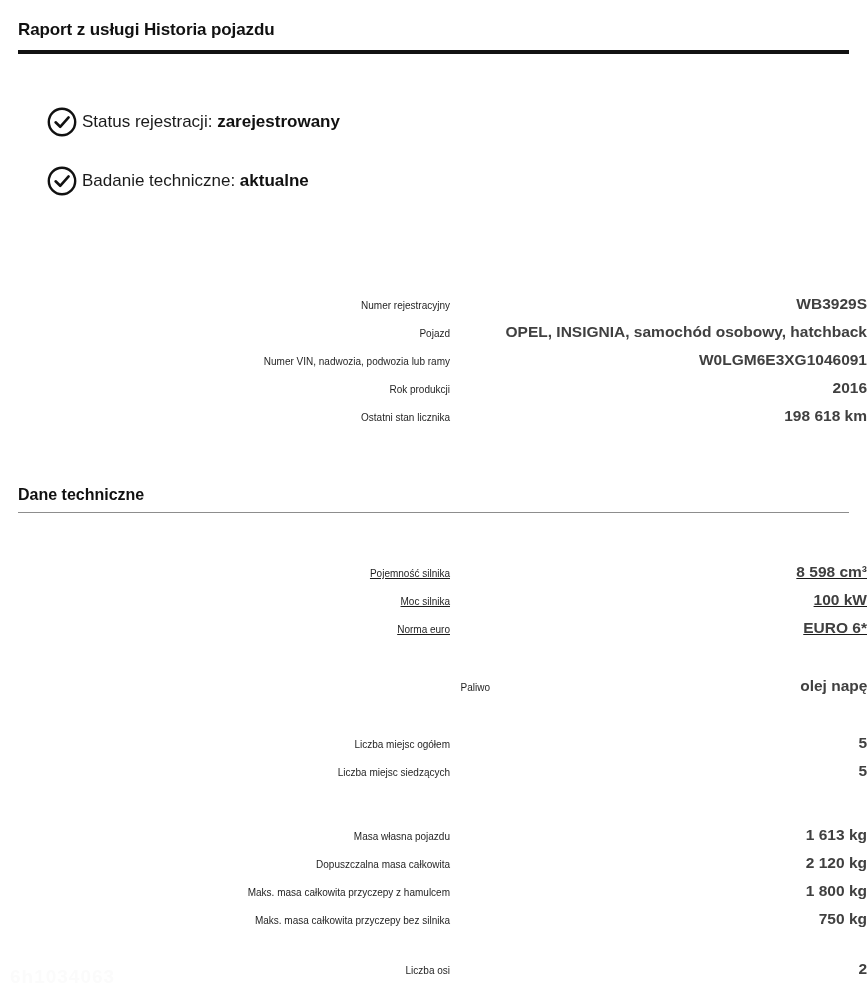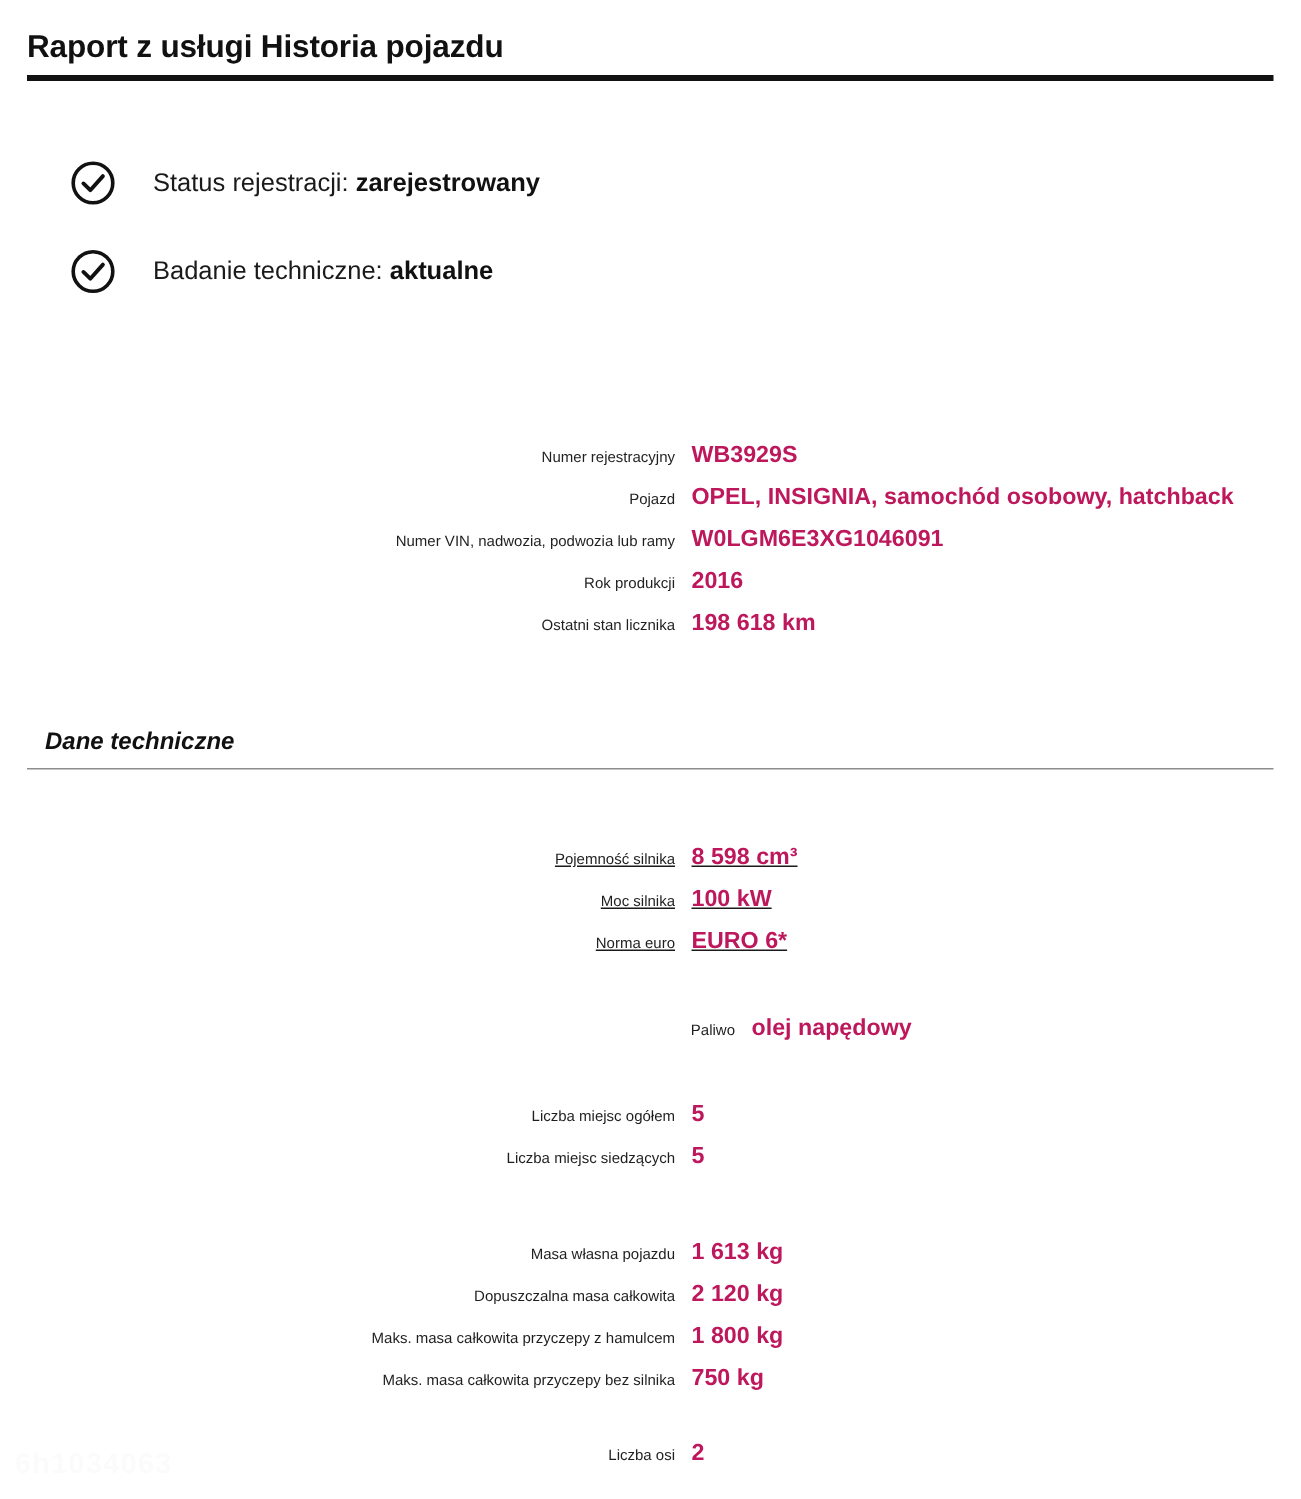--- a/index.html
+++ b/index.html
@@ -21,21 +21,21 @@
     width: 867px;
     height: 999px;
     box-sizing: border-box;
   }
 
   
   .report-title {
     position: absolute;
     left: 18px;
     top: 20px;
-    font-size: 21px;
+    font-size: 17px;
     font-weight: bold;
     letter-spacing: -0.1px;
     color: #111111;
     white-space: nowrap;
   }
   .title-rule {
     position: absolute;
     left: 18px;
     top: 50px;
     width: 831px;
@@ -55,21 +55,21 @@
     align-items: center;
     height: 59px;
   }
   .check-icon {
     width: 32px;
     height: 32px;
     flex: 0 0 32px;
     display: block;
   }
   .status-text {
-    margin-left: 24px;
+    margin-left: 4px;
     font-size: 17px;
     color: #1a1a1a;
     white-space: nowrap;
   }
   .status-text .val {
     font-weight: bold;
     color: #111111;
   }
 
   
@@ -89,39 +89,38 @@
     text-align: right;
     padding-right: 11px;
     box-sizing: border-box;
     font-size: 10px;
     font-weight: normal;
     color: #1f1f1f;
     white-space: nowrap;
   }
   .def-value {
     flex: 1 1 auto;
-    text-align: left;
+    text-align: right;
     font-size: 15.5px;
     font-weight: bold;
-    color: #be185d;
+    color: #404040;
     white-space: nowrap;
   }
 
   .block-ident { top: 295px; }
 
   
   .section-heading {
     position: absolute;
-    left: 30px;
+    left: 18px;
     top: 486px;
     font-size: 16px;
     font-weight: bold;
     color: #111111;
     white-space: nowrap;
-    font-style: italic;
   }
   .section-rule {
     position: absolute;
     left: 18px;
     top: 512px;
     width: 831px;
     height: 1px;
     background: #8d8d8d;
   }
 

